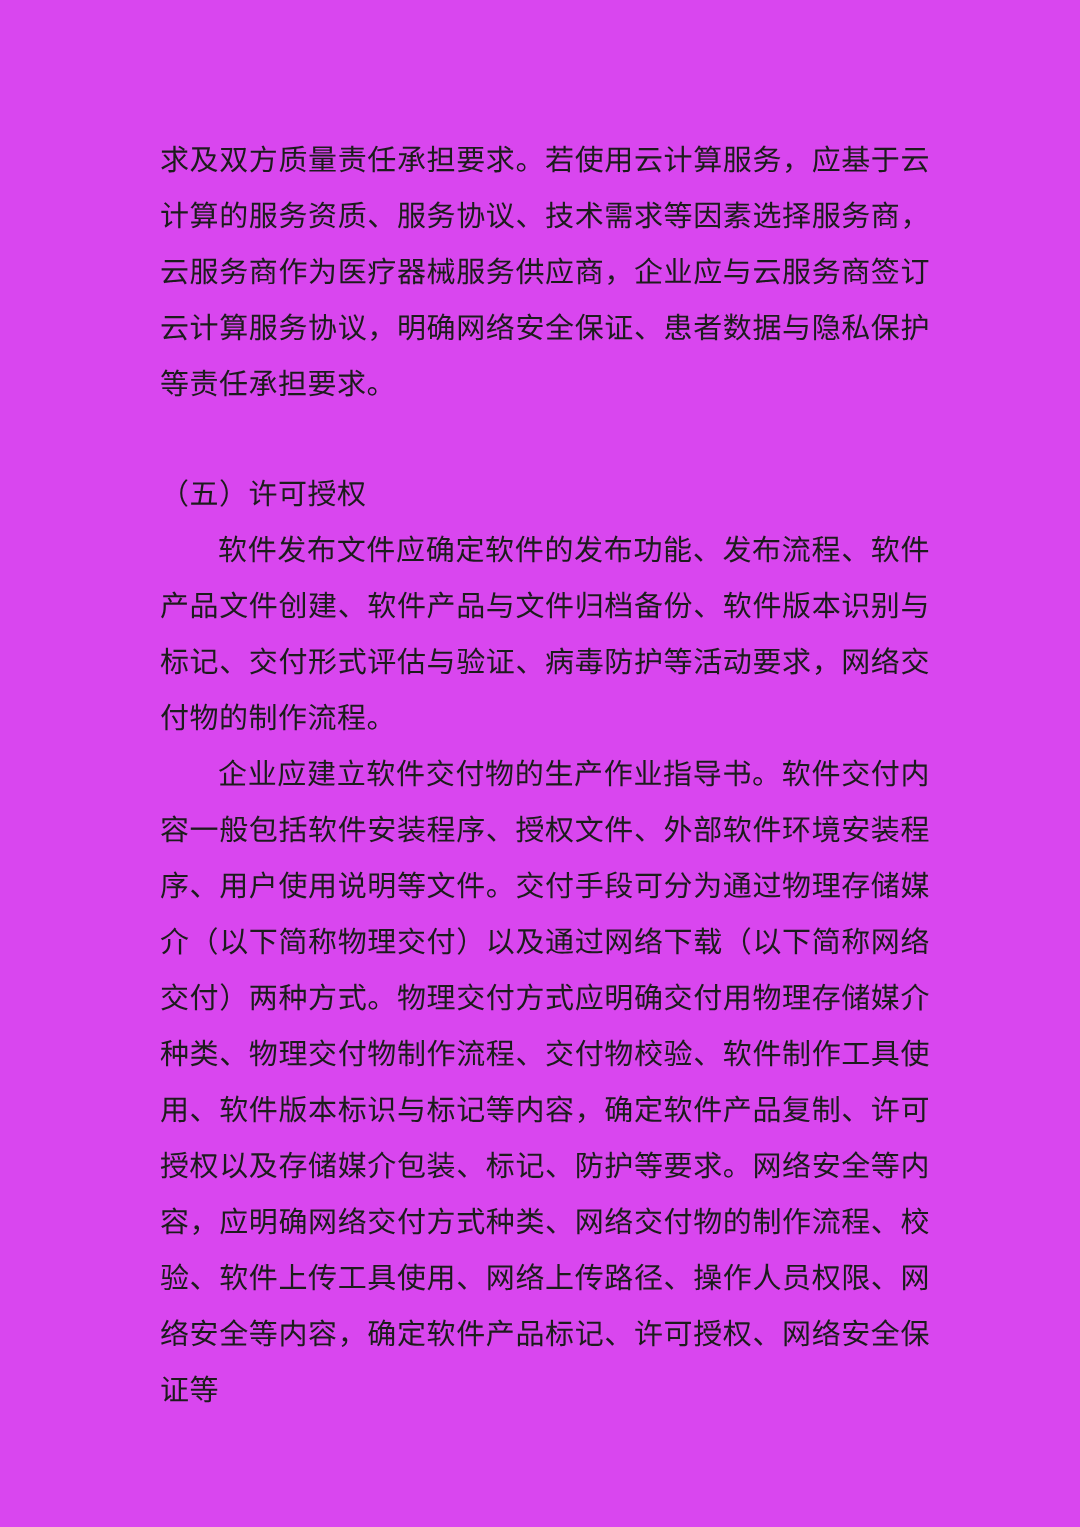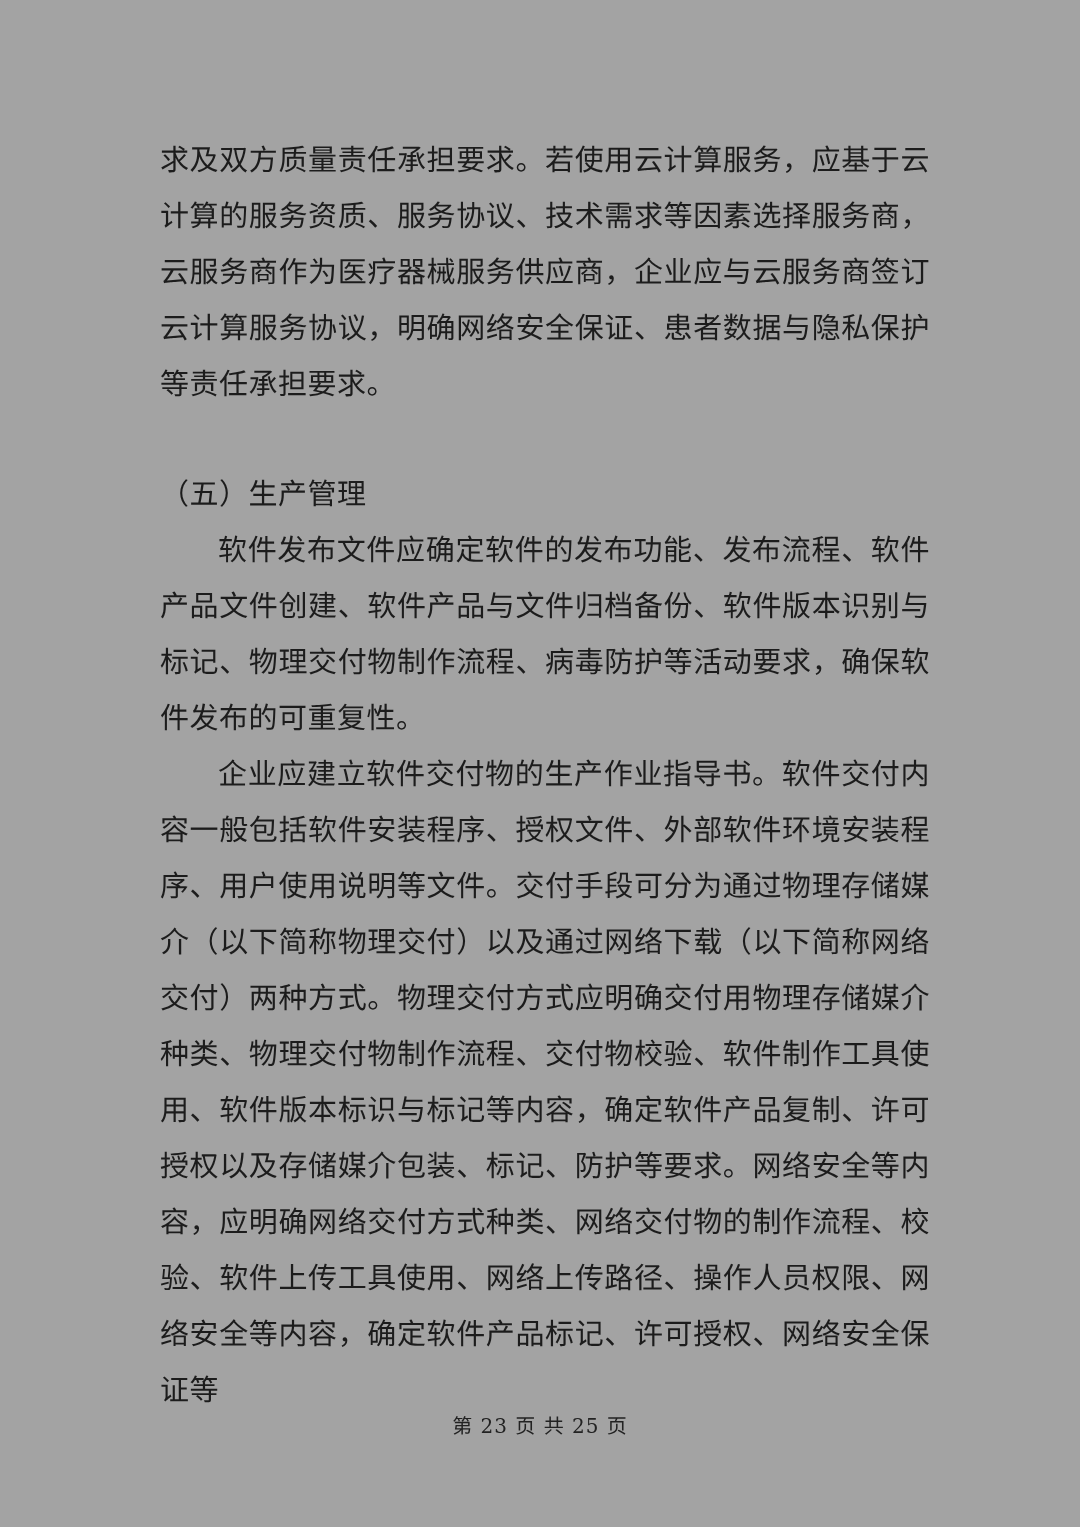--- a/index.html
+++ b/index.html
@@ -4,21 +4,21 @@
 <style>
   html, body {
     margin: 0;
     padding: 0;
     background: #ffffff;
   }
   .page {
     position: relative;
     width: 1080px;
     height: 1527px;
-    background: #a3a3a3;
+    background: #d946ef;
     color: #1c1c1c;
     font-family: "DejaVu Serif", "Liberation Serif", serif;
     overflow: hidden;
     box-sizing: border-box;
   }
   .text-block {
     box-sizing: border-box;
     padding: 132px 150px 0 160px;
   }
   .body-para {
@@ -52,22 +52,21 @@
   }
 </style>
 </head>
 <body>
 
 <div class="page">
   <div class="text-block">
 
     <p class="body-para">求及双方质量责任承担要求。若使用云计算服务，应基于云计算的服务资质、服务协议、技术需求等因素选择服务商，云服务商作为医疗器械服务供应商，企业应与云服务商签订云计算服务协议，明确网络安全保证、患者数据与隐私保护等责任承担要求。</p>
 
-    <h2 class="section-heading">（五）生产管理</h2>
+    <h2 class="section-heading">（五）许可授权</h2>
 
-    <p class="body-para indent">软件发布文件应确定软件的发布功能、发布流程、软件产品文件创建、软件产品与文件归档备份、软件版本识别与标记、物理交付物制作流程、病毒防护等活动要求，确保软件发布的可重复性。</p>
+    <p class="body-para indent">软件发布文件应确定软件的发布功能、发布流程、软件产品文件创建、软件产品与文件归档备份、软件版本识别与标记、交付形式评估与验证、病毒防护等活动要求，网络交付物的制作流程。</p>
 
     <p class="body-para indent">企业应建立软件交付物的生产作业指导书。软件交付内容一般包括软件安装程序、授权文件、外部软件环境安装程序、用户使用说明等文件。交付手段可分为通过物理存储媒介（以下简称物理交付）以及通过网络下载（以下简称网络交付）两种方式。物理交付方式应明确交付用物理存储媒介种类、物理交付物制作流程、交付物校验、软件制作工具使用、软件版本标识与标记等内容，确定软件产品复制、许可授权以及存储媒介包装、标记、防护等要求。网络安全等内容，应明确网络交付方式种类、网络交付物的制作流程、校验、软件上传工具使用、网络上传路径、操作人员权限、网络安全等内容，确定软件产品标记、许可授权、网络安全保证等</p>
 
   </div>
 
-  <div class="page-footer">第 23 页 共 25 页</div>
 </div>
 
 </body></html>

